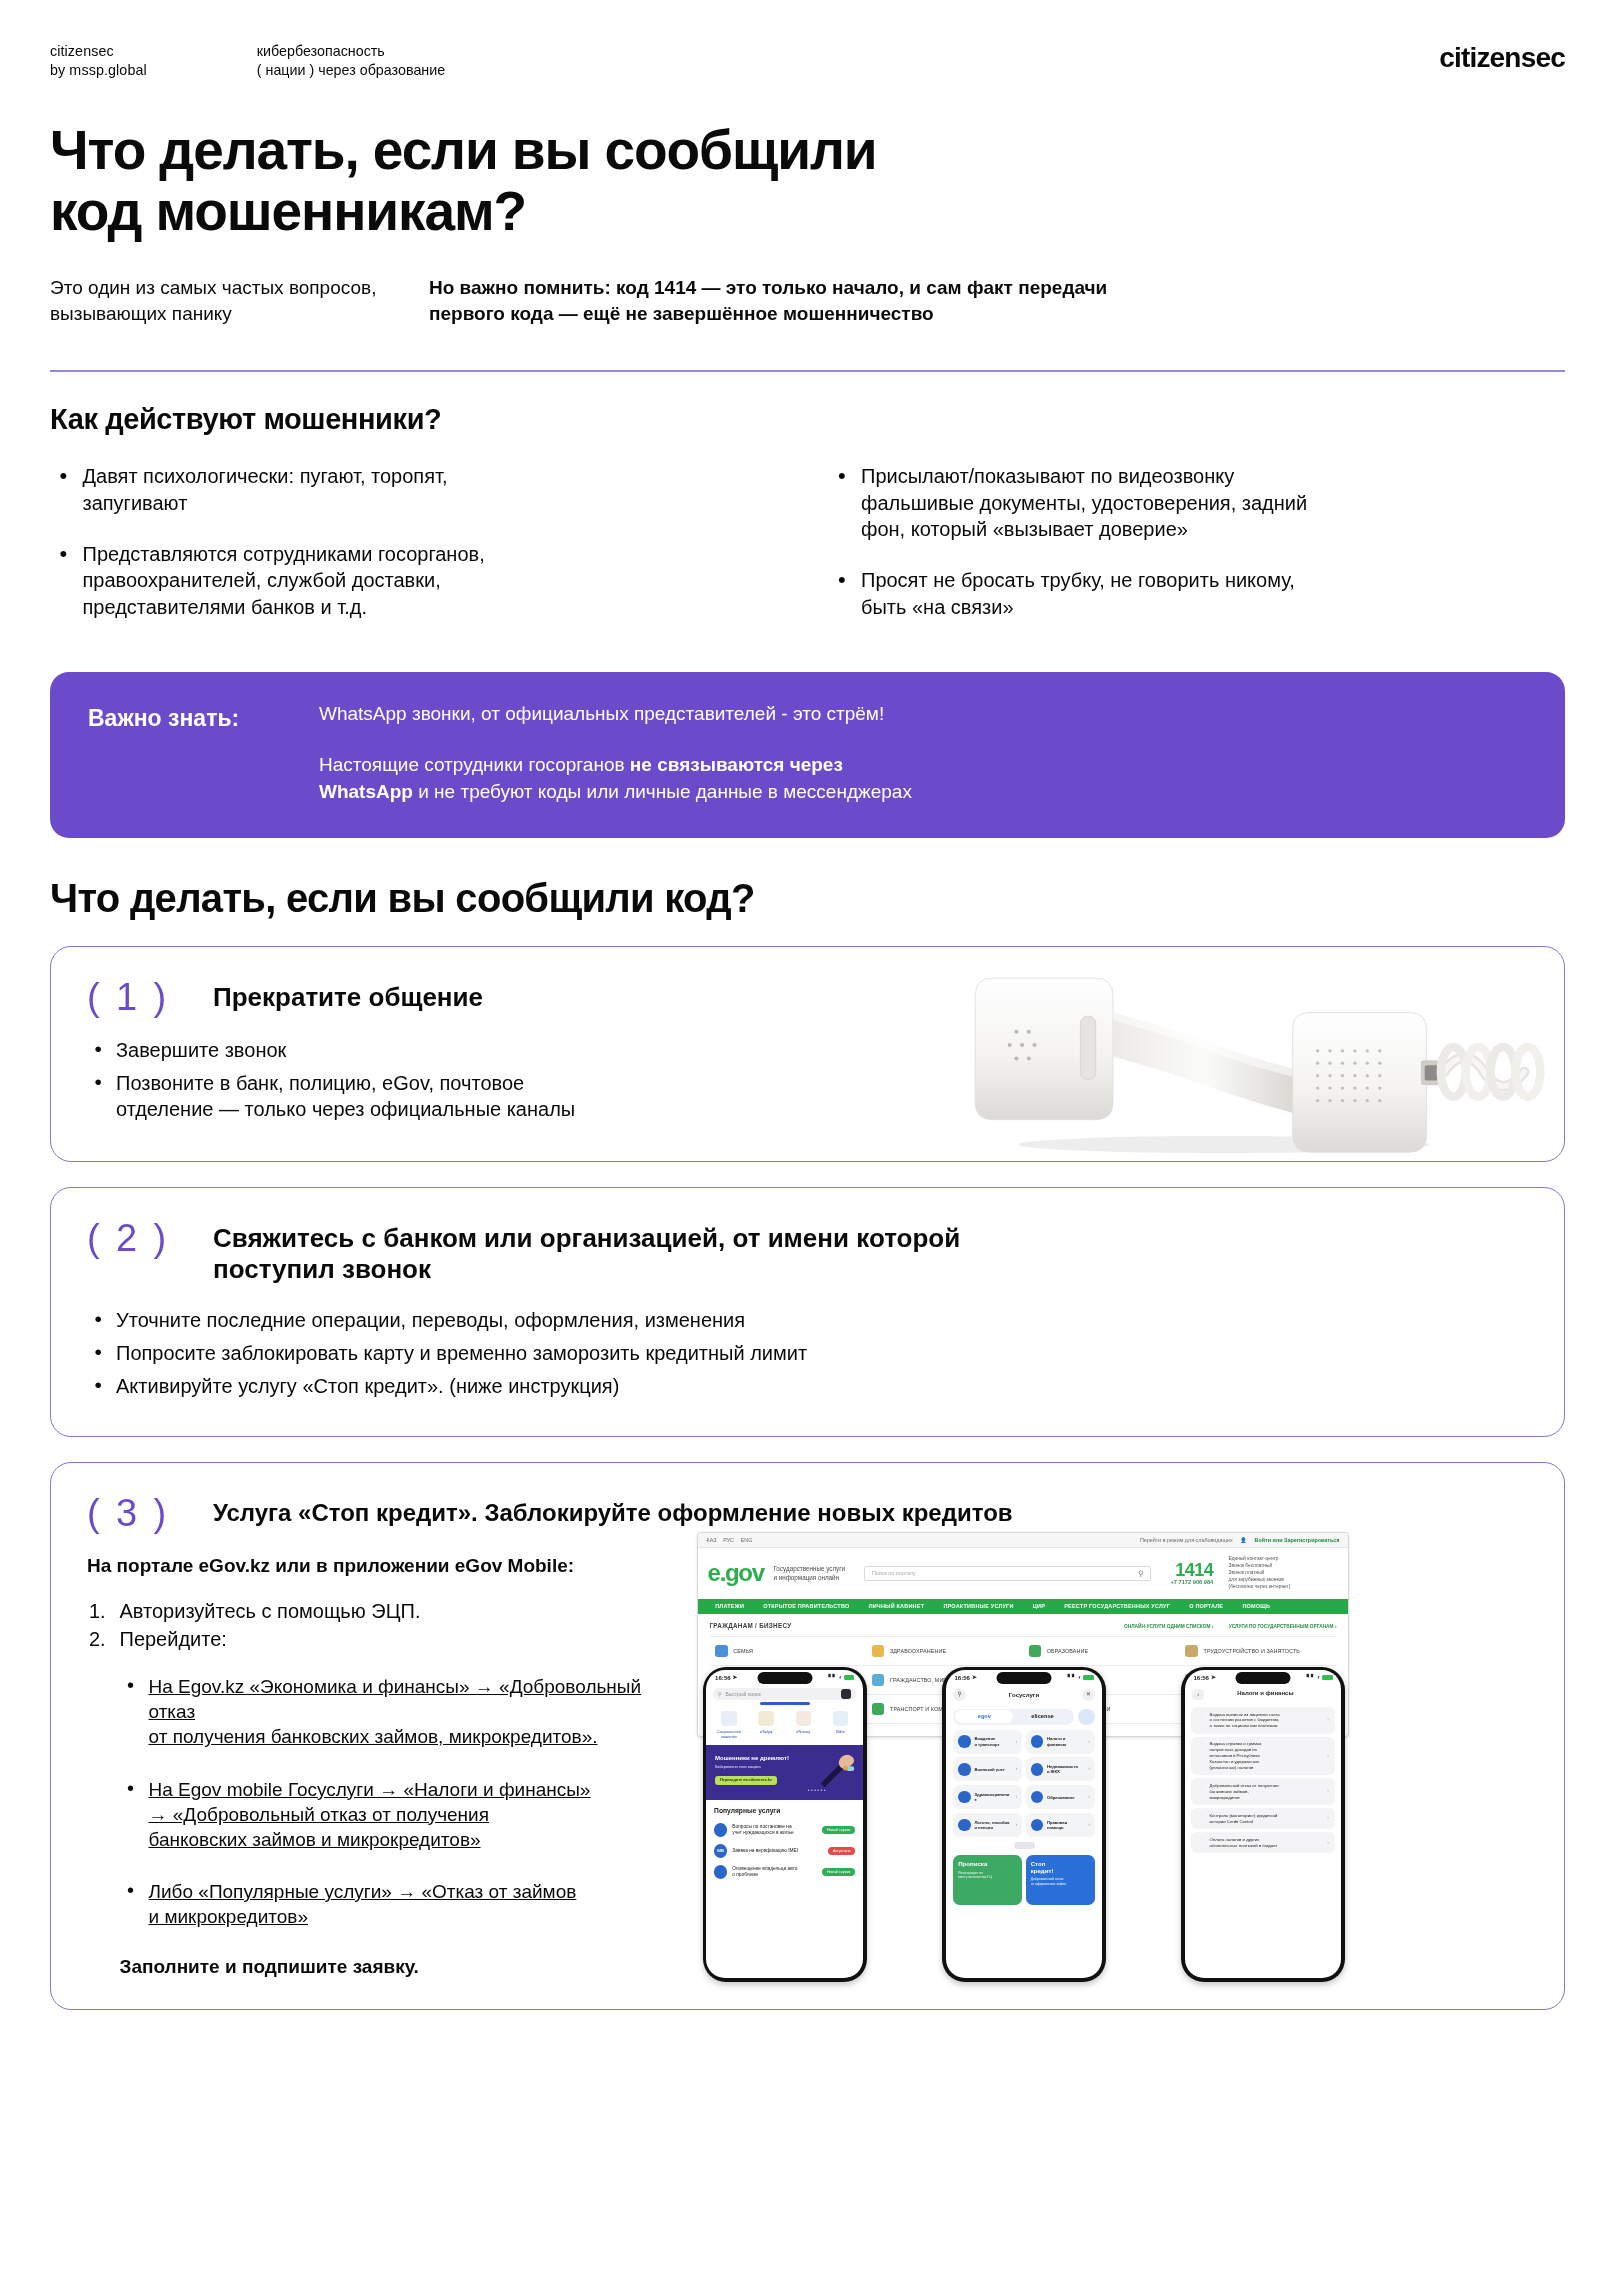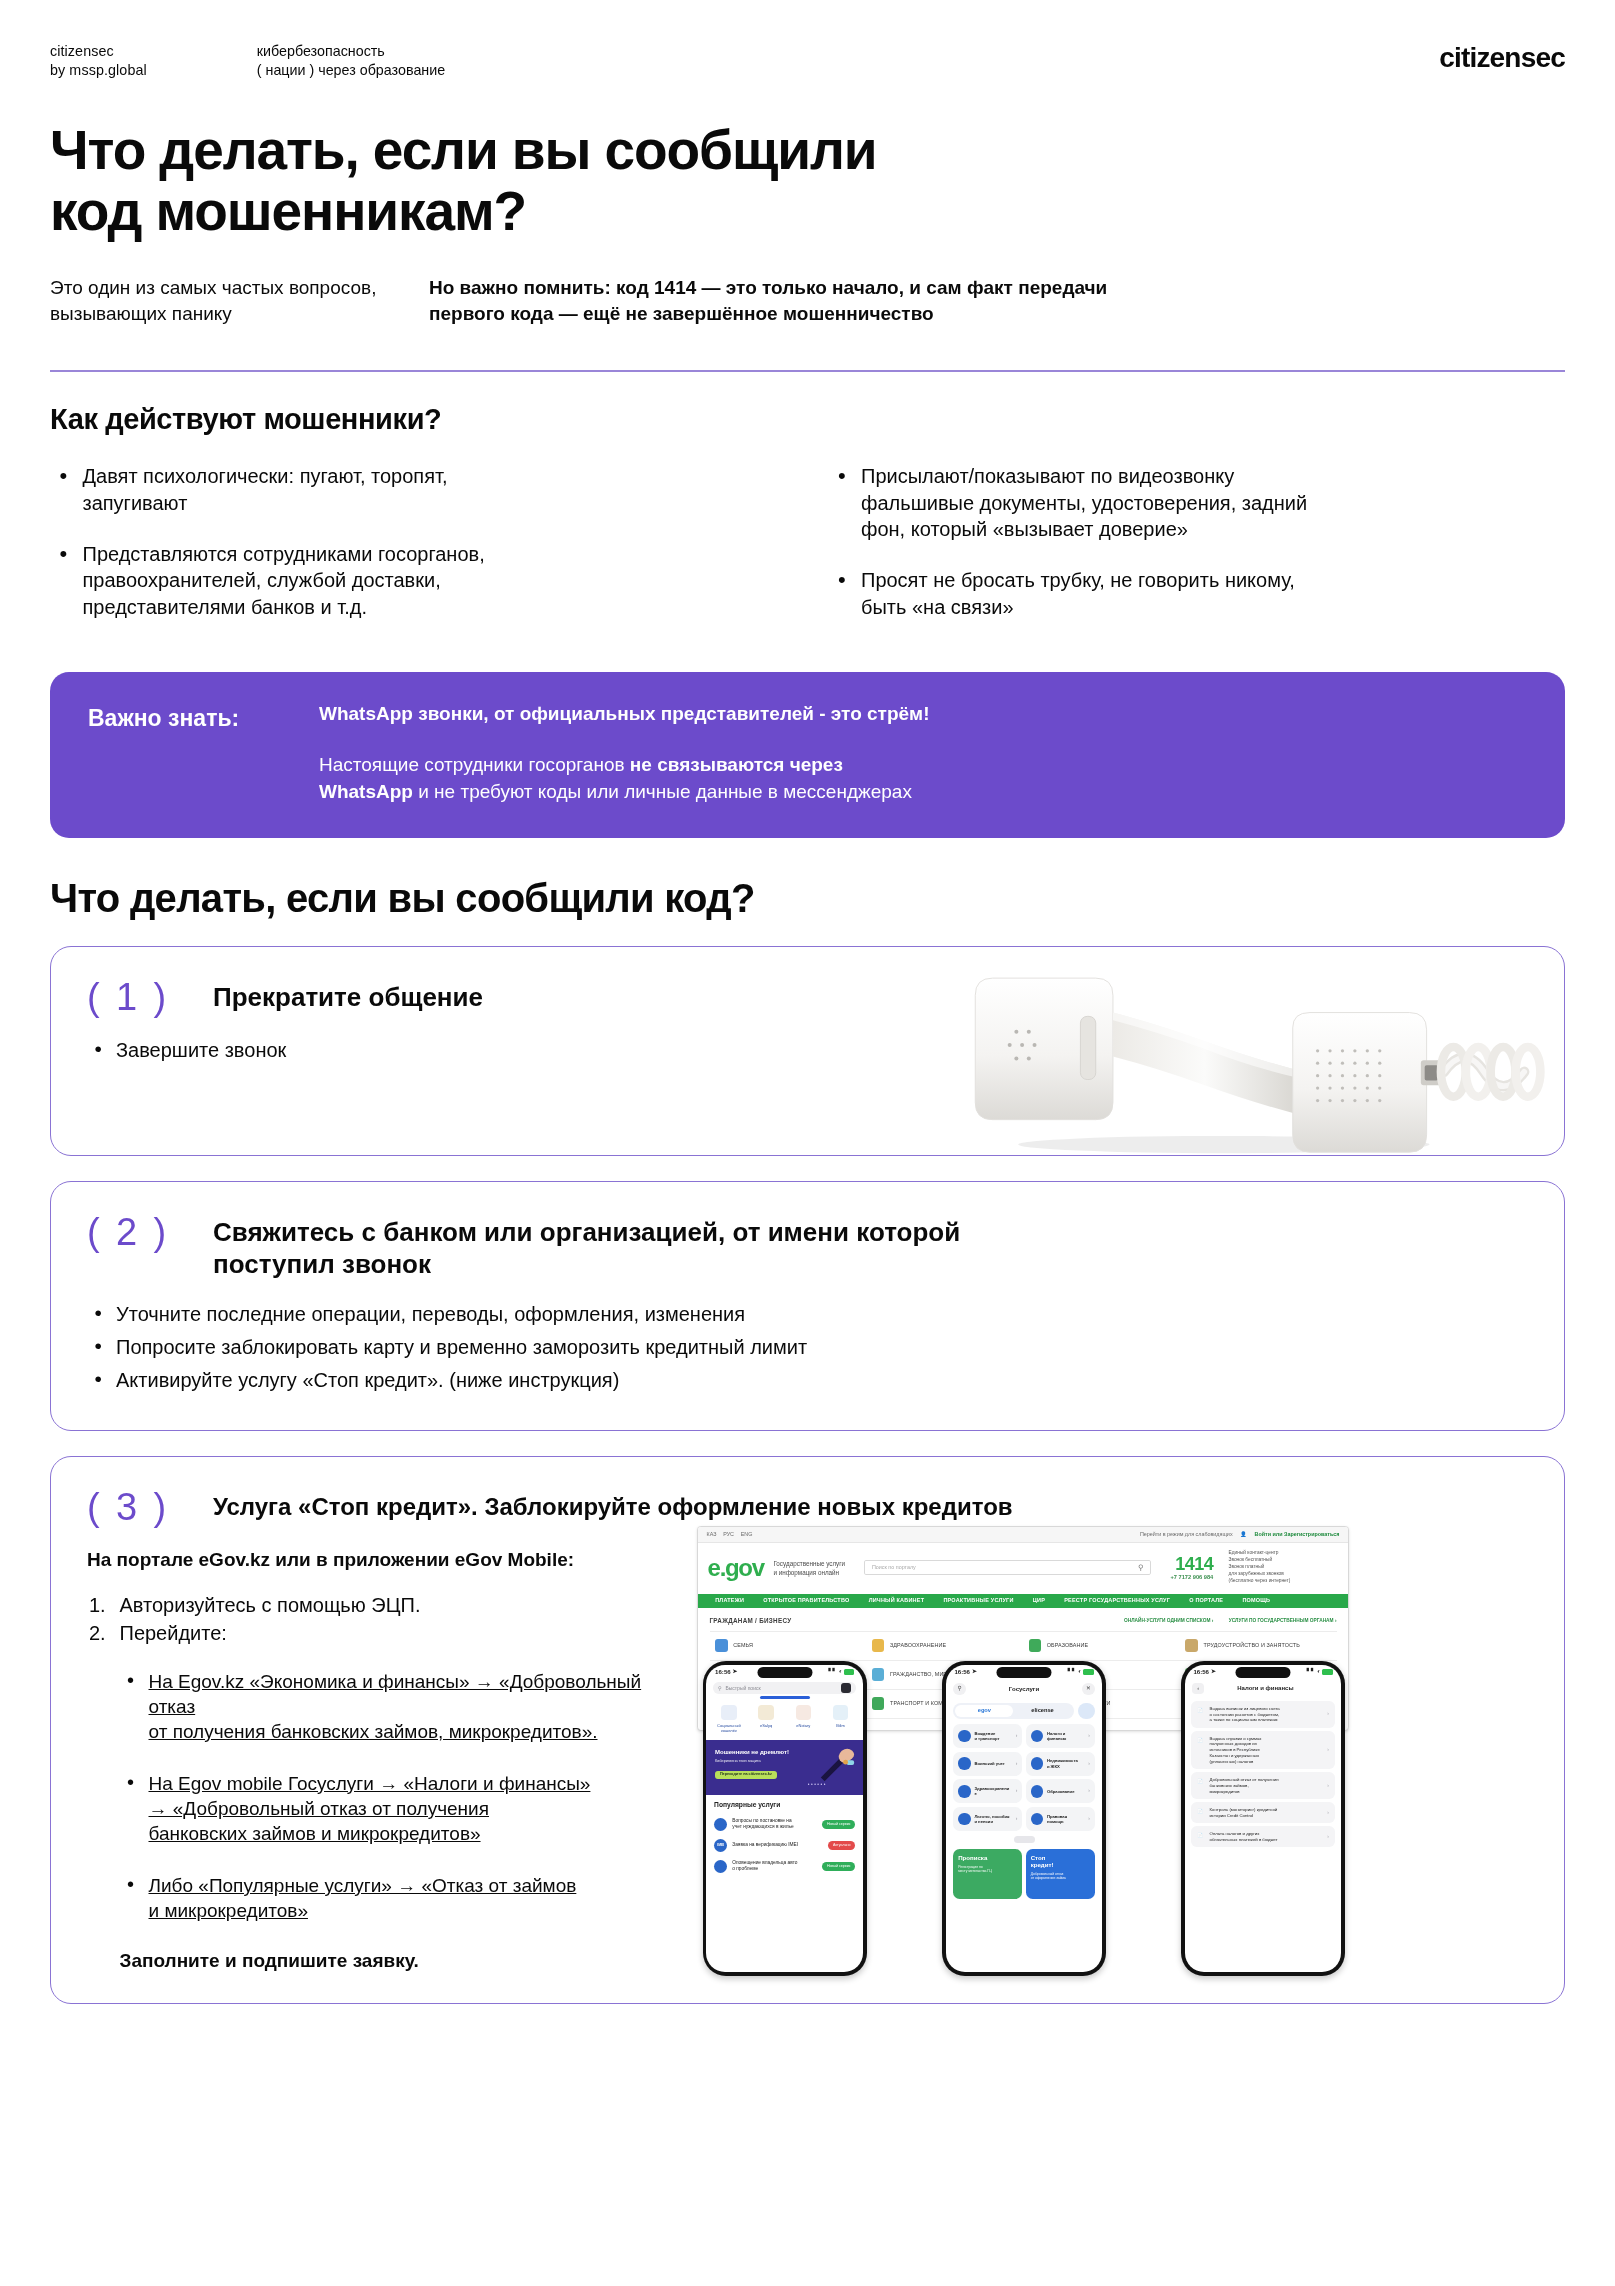--- a/index.html
+++ b/index.html
@@ -48,21 +48,21 @@
     content:"•"; position:absolute; left:9.6px; top:-1.9px; font-size:22px; line-height:1.32;
   }
 
   
   .callout {
     margin-top:27px; background:#6C4BCB; border-radius:19px; color:#fff;
     padding:29px 38px 32.5px 38px; display:flex;
   }
   .callout-label { width:231px; font-size:23px; font-weight:bold; padding-top:3.8px; }
   .callout-body { flex:1; }
-  .callout-line1 { font-size:19px; line-height:1.35;font-weight:bold; }
+  .callout-line1 { font-size:19px; line-height:1.35; }
   .callout-line2 { font-size:19px; line-height:1.42; margin-top:25px; white-space:pre-line; }
   .callout-line2 b { font-weight:bold; }
 
   
   h2.big-heading { margin-top:38px; font-size:40px; font-weight:bold; letter-spacing:-0.7px; }
 
   
   .card {
     position:relative; margin-top:25px;
     border:1.9px solid #8a73d4; border-radius:21px; background:#fff;
@@ -371,20 +371,22 @@
         <ellipse cx="618" cy="120" rx="13" ry="26" fill="none" stroke="#f2f0ed" stroke-width="9"></ellipse>
       </svg>
     </div>
     <div class="card-inner">
       <div class="step-head">
         <div class="step-num">( 1 )</div>
         <div class="step-title">Прекратите общение</div>
       </div>
       <ul class="step-list">
         <li>Завершите звонок</li>
+        <li>Позвоните в банк, полицию, eGov, почтовое
+отделение — только через официальные каналы</li>
       </ul>
     </div>
   </div>
 
   <div class="card" id="card-2">
     <div class="card-inner">
       <div class="step-head">
         <div class="step-num">( 2 )</div>
         <div class="step-title">Свяжитесь с банком или организацией, от имени которой
 поступил звонок</div>

